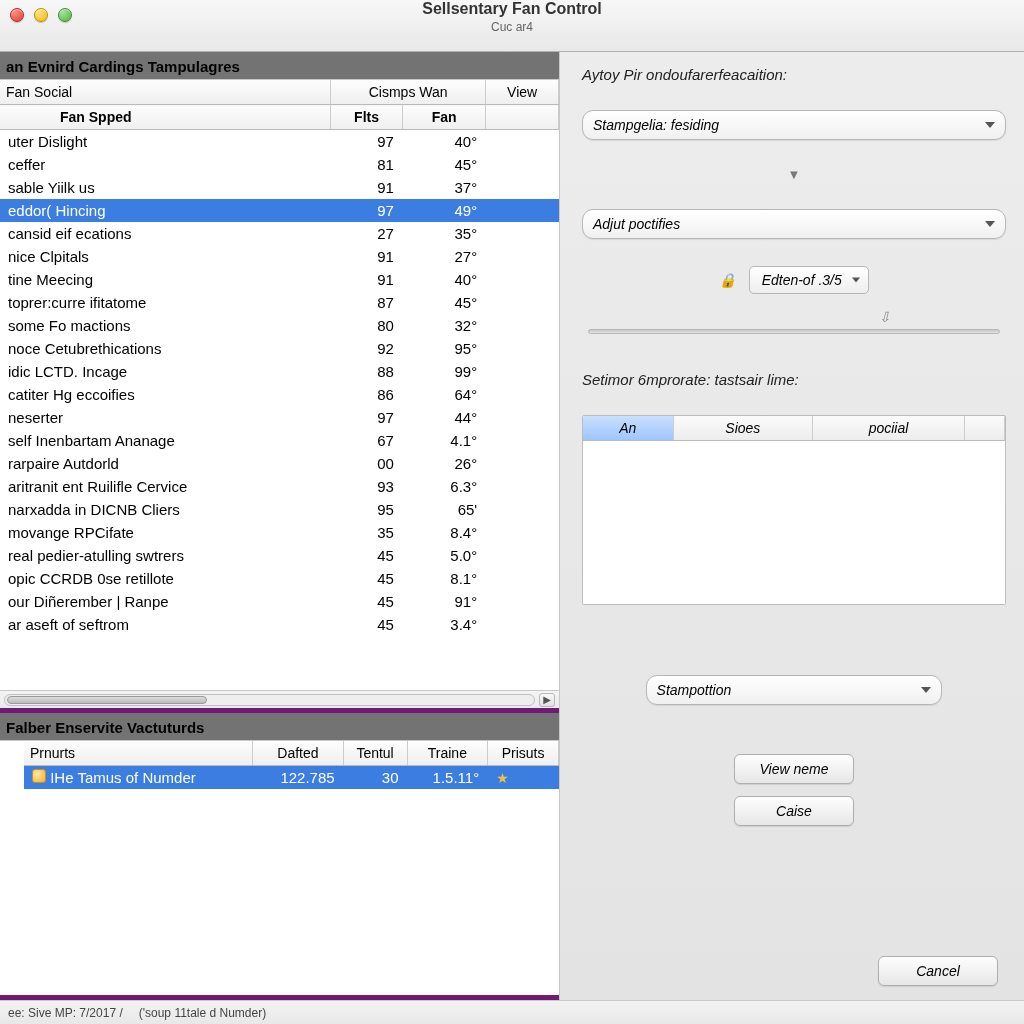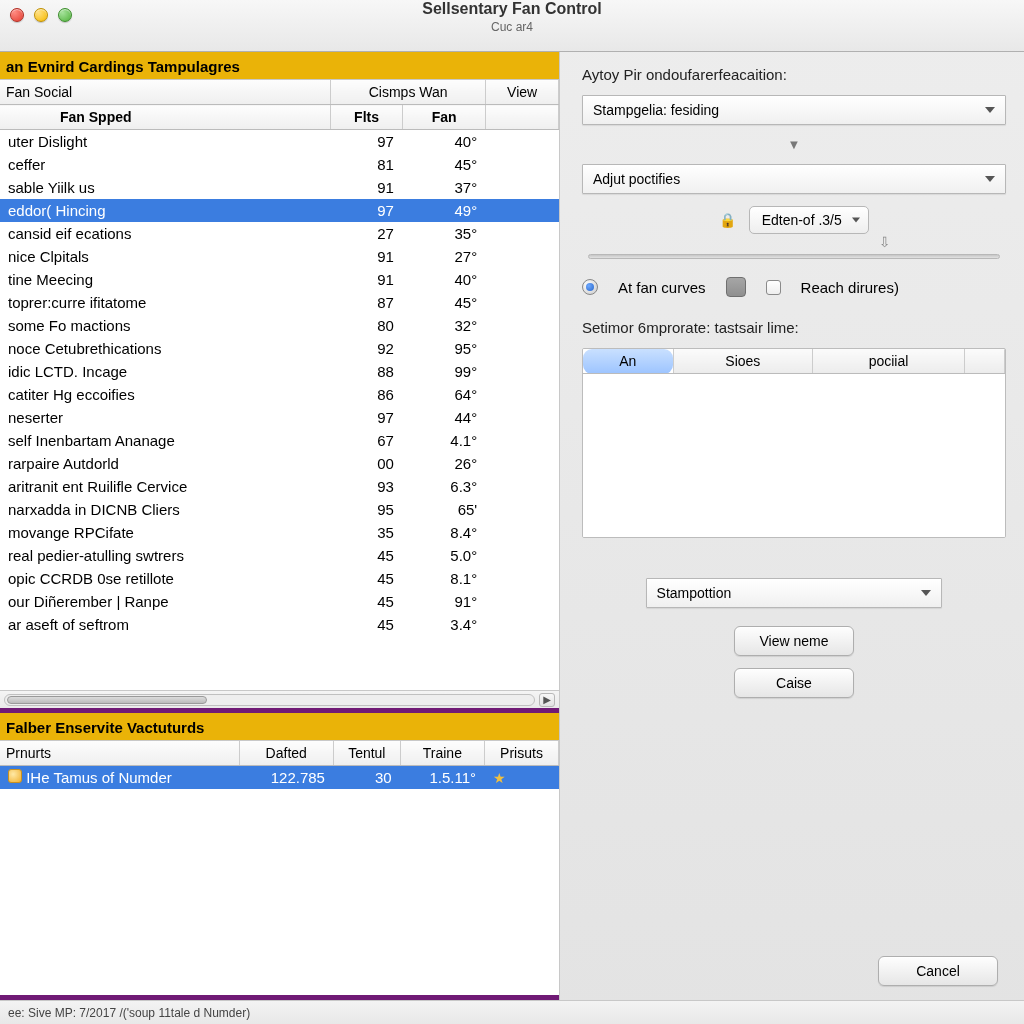--- a/index.html
+++ b/index.html
@@ -56,44 +56,45 @@
   flex-direction: column;
   border-right: 1px solid #c8c8c8;
   background: #ececec;
   overflow: hidden;
 }
 .right-pane {
   flex: 1;
   padding: 14px 18px 14px 22px;
   display: flex;
   flex-direction: column;
-  gap: 12px;
+  gap: 27px;
+  font-style: italic;
 }
 
 .section-header {
   font-weight: bold;
   font-size: 15px;
   padding: 6px 10px 4px 6px;
-  background: #eab308;
+  background: #737373;
 }
 .table-wrap {
   flex: 0 0 auto;
   background: #fff;
   border-top: 1px solid #c8c8c8;
   border-bottom: 5px solid #701a75;
   display: flex;
   flex-direction: column;
 }
 .table-scroll {
   overflow-y: auto;
   overflow-x: auto;
   position: relative;
 }
 .main-table-scroll { height: 610px; }
-.bottom-table-scroll { height: 160px; }
+.bottom-table-scroll { height: 160px; padding-left: 24px; }
 
 table {
   border-collapse: collapse;
   width: 100%;
   background: #fff;
 }
 th {
   background: linear-gradient(#fdfdfd, #efefef);
   border-right: 1px solid #ccc;
   border-bottom: 1px solid #bbb;
@@ -153,21 +154,21 @@
   font-size: 10px; color: #555;
 }
 
 
 .label { font-size: 15px; color: #222; }
 .select {
   width: 100%;
   height: 30px;
   background: linear-gradient(#fff,#f0f0f0);
   border: 1px solid #b7b7b7;
-  border-radius: 1px;
+  border-radius: 11px;
   padding: 0 28px 0 10px;
   font-size: 14px;
   position: relative;
   display: flex;
   align-items: center;
   box-shadow: inset 0 1px 0 #fff, 0 1px 1px rgba(0,0,0,0.08);
 }
 .select::after {
   content: "";
   position: absolute;
@@ -262,53 +263,53 @@
   flex-direction: column;
 }
 .mini-table-wrap table th {
   font-size: 14px;
   padding: 4px 8px;
   text-align: center;
   background: linear-gradient(#fbfbfb,#ececec);
 }
 .mini-table-wrap th.sel {
   background: linear-gradient(#c9e0ff,#9ec5ff);
-  border-radius: 9px;
 }
 .mini-body { flex:1; background:#fff; }
 
 .button {
   min-width: 120px;
   height: 30px;
   padding: 0 18px;
   background: linear-gradient(#fefefe,#e6e6e6);
   border: 1px solid #aeaeae;
   border-radius: 6px;
   font-size: 14px;
   display: inline-flex; align-items: center; justify-content: center;
   box-shadow: inset 0 1px 0 #fff, 0 1px 1px rgba(0,0,0,0.1);
 }
 .btn-col {
   display: flex; flex-direction: column; gap: 12px; align-items: center;
-  margin-top: 6px;
+  margin-top: 22px;
 }
 .cancel-row {
   display: flex; justify-content: flex-end; padding-right: 8px;
   margin-top: auto;
 }
 
 .statusbar {
   height: 24px;
   border-top: 1px solid #c8c8c8;
   background: linear-gradient(#f3f3f3,#e8e8e8);
   font-size: 12px;
   color: #444;
   display: flex;
   align-items: center;
   padding: 0 8px;
+  gap: 16px;
 }
 
 
 .main-table-scroll::-webkit-scrollbar { width: 14px; }
 .main-table-scroll::-webkit-scrollbar-track { background: #efefef; border-left:1px solid #ccc; }
 .main-table-scroll::-webkit-scrollbar-thumb {
   background: linear-gradient(90deg,#bcd6ff,#6ea4ec);
   border: 1px solid #5a88c8;
   border-radius: 7px;
 }
@@ -548,27 +549,20 @@
         <div class="mini-select">
           <span>Edten-of .3/5</span>
         </div>
       </div>
 
       <div class="slider-wrap">
         <div class="slider-track"></div>
         <div class="slider-marker">⇩</div>
       </div>
 
-      <div class="radio-row">
-        <span class="radio-dot checked"></span>
-        <span>At fan curves</span>
-        <span class="gray-box"></span>
-        <span class="checkbox"></span>
-        <span>Reach dirures)</span>
-      </div>
 
       <div class="label" style="margin-top:10px">Setimor 6mprorate: tastsair lime:</div>
 
       <div class="mini-table-wrap">
         <table>
           <thead>
             <tr>
               <th class="sel">An</th>
               <th>Sioes</th>
               <th>pociial</th>

